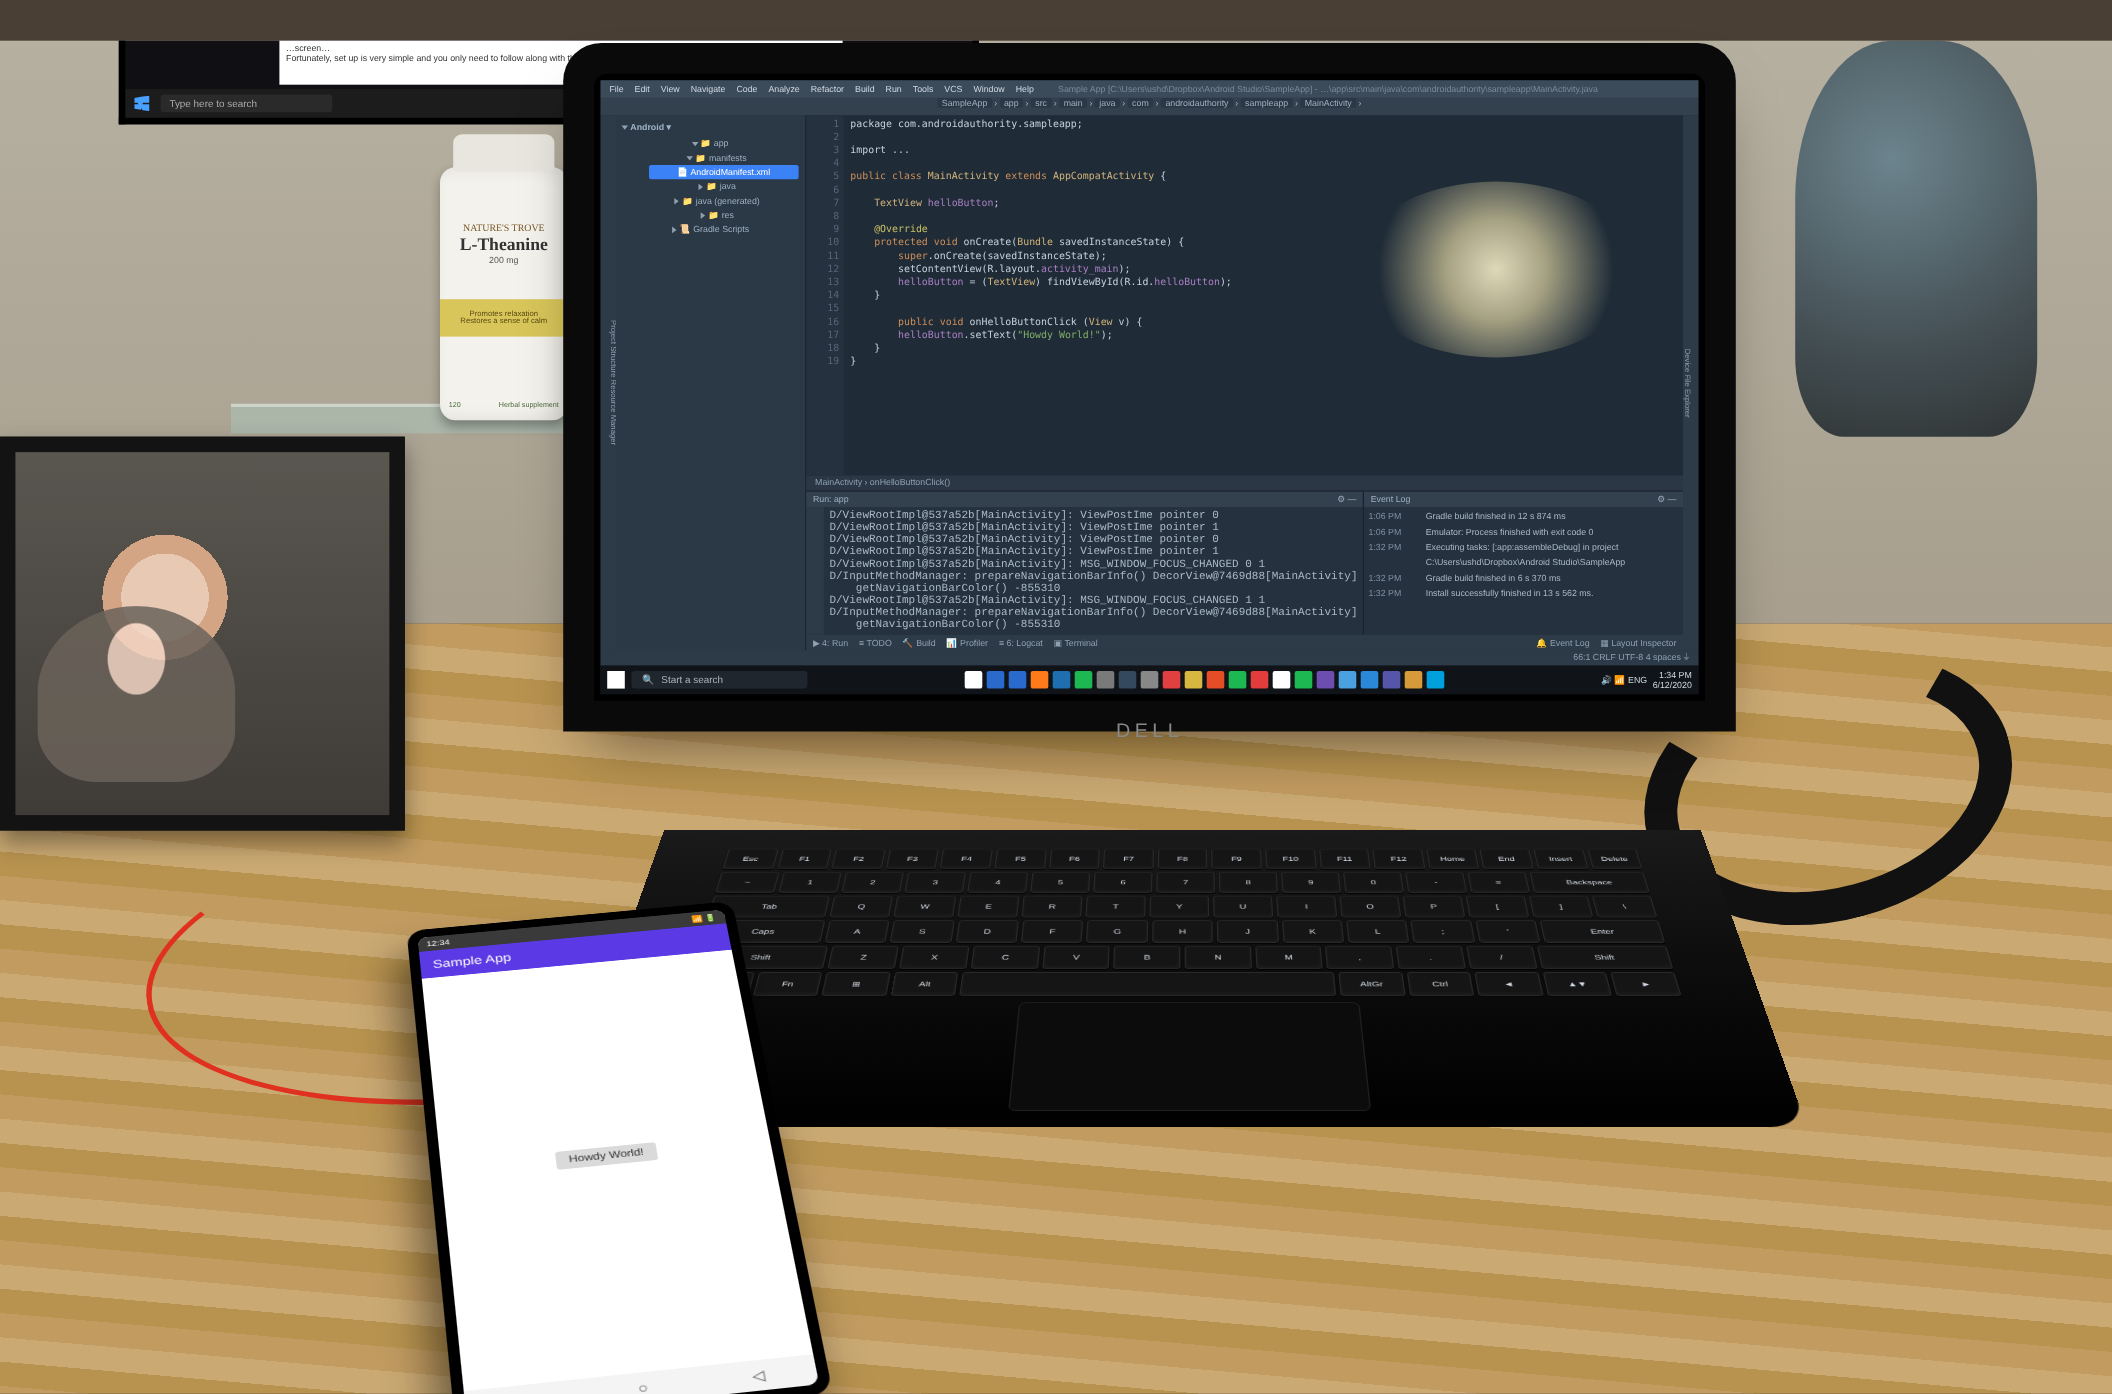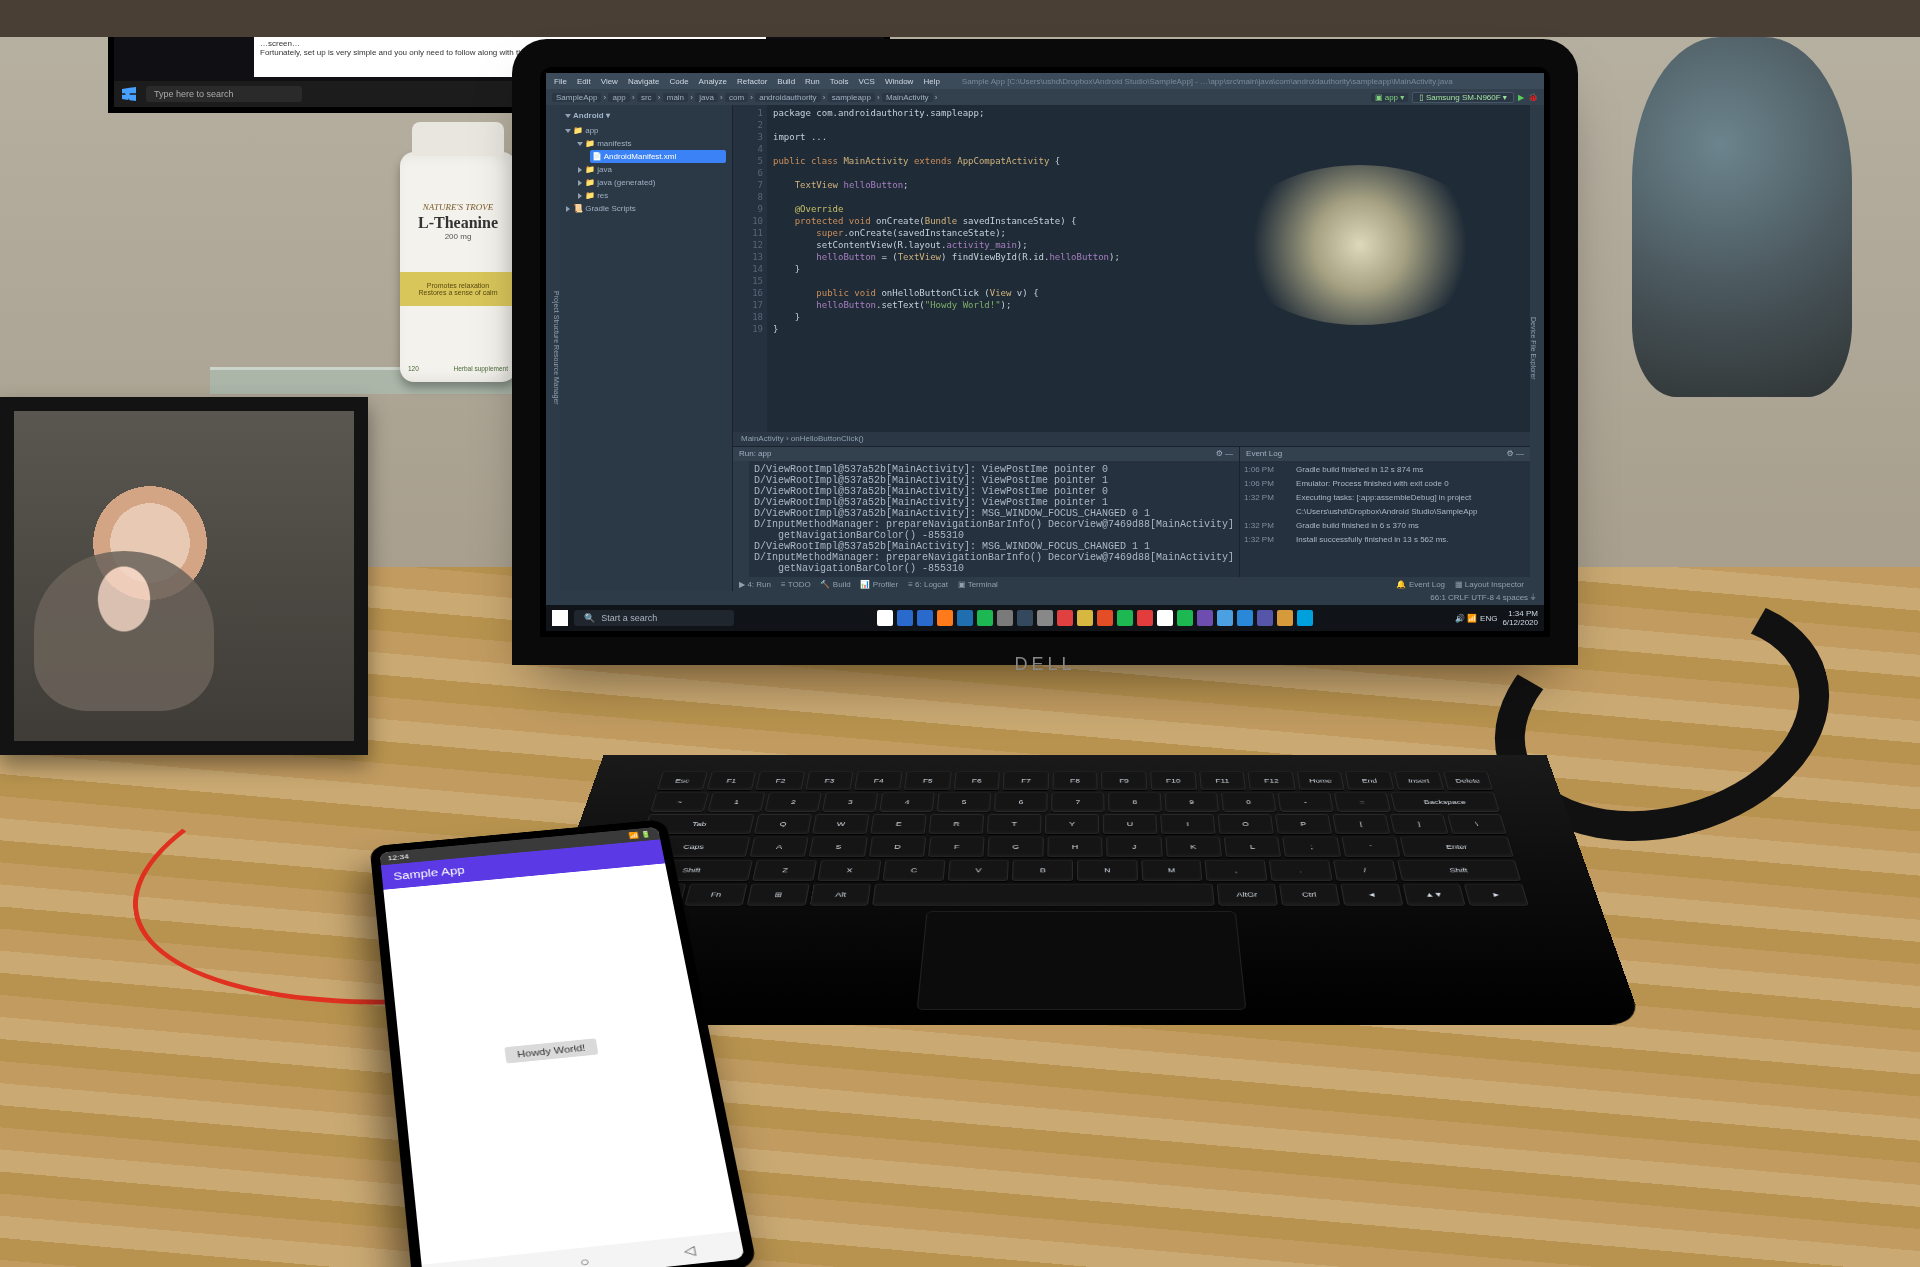--- a/index.html
+++ b/index.html
@@ -18,30 +18,30 @@
   .monitor2 .taskbar .search{background:#2a2a2a;border-radius:3px;color:#aaa;font-size:9px;padding:3px 8px;width:140px;}
   .monitor2 .winlogo{width:14px;height:14px;background:linear-gradient(#48a0ff,#48a0ff);clip-path:polygon(0 15%,45% 8%,45% 45%,0 45%,0 55%,45% 55%,45% 92%,0 85%,0 15%,55% 5%,100% 0,100% 45%,55% 45%,55% 55%,100% 55%,100% 100%,55% 95%);}
   .monitor2 .tray{margin-left:auto;color:#aaa;font-size:8px;}
 
   
   .laptop{position:absolute;left:540px;top:30px;width:1010px;height:570px;background:#000;border-radius:12px 12px 0 0;box-shadow:0 0 0 28px #0a0a0a,0 30px 60px rgba(0,0,0,.6);}
   .screen{position:absolute;left:6px;top:6px;right:6px;bottom:6px;background:#1e2a36;display:flex;flex-direction:column;font-size:9px;color:#b8c4d0;}
 
   
   .menubar{height:16px;background:#3c4b5a;display:flex;align-items:center;gap:10px;padding:0 8px;font-size:8px;color:#cfd8e2;}
-  .toolbar{height:16px;background:#33414f;display:flex;align-items:center;gap:4px;padding:0 6px;font-size:8px;color:#9fb0c0;}
+  .toolbar{height:16px;background:#33414f;display:flex;align-items:center;gap:4px;padding:0 6px;font-size:8px;color:#9fb0c0;flex-direction:column;}
   .crumb{background:#2b3744;border-radius:2px;padding:0 4px;}
   .toolbar .spacer{flex:1;}
   .device-sel{background:#2b3744;border:1px solid #445668;border-radius:2px;padding:0 6px;color:#a0e0a0;}
 
   .ide-main{flex:1;display:flex;min-height:0;}
   .sidebar{width:14px;background:#2d3a47;writing-mode:vertical-rl;text-align:center;font-size:7px;color:#8fa0b0;padding:4px 0;}
   .project{width:160px;background:#2b3846;border-right:1px solid #1a232d;padding:4px 6px;font-size:8px;line-height:13px;}
   .project .hdr{color:#a0b4c8;font-weight:bold;margin-bottom:2px;}
-  .project .item{color:#9fb0c0;white-space:nowrap;}
+  .project .item{color:#9fb0c0;white-space:nowrap;text-align:center;}
   .project .sel{background:#3b82f6;color:#fff;padding:0 2px;border-radius:2px;}
   .tri{display:inline-block;width:0;height:0;border-left:4px solid #8fa0b0;border-top:3px solid transparent;border-bottom:3px solid transparent;margin-right:3px;vertical-align:middle;}
   .tri.open{transform:rotate(90deg);}
 
   .editor{flex:1;display:flex;flex-direction:column;min-width:0;}
   .tabs{height:16px;background:#2b3744;display:flex;font-size:8px;}
   .tab{padding:0 8px;line-height:16px;color:#9fb0c0;border-right:1px solid #1a232d;}
   .tab.active{background:#33414f;color:#d6e2ee;}
   .code{flex:1;display:flex;background:#1f2b37;font-family:Consolas,monospace;font-size:9px;position:relative;overflow:hidden;}
   .gutter{width:26px;background:#25313e;color:#556677;text-align:right;padding:2px 4px;line-height:12px;white-space:pre;}
@@ -82,21 +82,21 @@
 
   
   .frame{position:absolute;left:0;top:360px;width:340px;height:330px;background:#0a0a0a;border:14px solid #131313;box-shadow:0 10px 20px rgba(0,0,0,.4);}
   .photo{position:absolute;inset:0;background:radial-gradient(circle at 40% 40%,#e8c9b4 0 14%,#d4a585 14% 20%,transparent 20%),linear-gradient(#5a5650,#3f3c37);}
   .photo::after{content:"";position:absolute;left:20px;bottom:30px;width:180px;height:160px;background:radial-gradient(ellipse at 50% 30%,#f3d6c4 0 20%,transparent 21%),#6b635a;border-radius:50% 50% 30% 30%;opacity:.85;}
 
   
   .bottle{position:absolute;left:400px;top:115px;width:116px;height:230px;background:#f4f2ec;border-radius:14px;box-shadow:inset -8px 0 16px rgba(0,0,0,.1),0 6px 10px rgba(0,0,0,.3);}
   .bottle .cap{position:absolute;left:12px;top:-30px;width:92px;height:34px;background:#e8e6de;border-radius:8px 8px 4px 4px;}
   .bottle .label{position:absolute;left:8px;top:50px;right:8px;text-align:center;font-size:10px;color:#333;}
-  .bottle .brand{font-family:serif;font-style:italic;color:#7a5a2a;font-size:9px;}
+  .bottle .brand{font-family:serif;color:#7a5a2a;font-size:9px;}
   .bottle .name{font-family:serif;font-weight:bold;font-size:16px;margin-top:2px;}
   .bottle .dose{font-size:8px;color:#555;}
   .bottle .band{position:absolute;left:0;right:0;top:120px;height:34px;background:#d8c65a;font-size:7px;color:#5a4a10;display:flex;flex-direction:column;align-items:center;justify-content:center;}
   .bottle .foot{position:absolute;left:8px;right:8px;bottom:10px;font-size:6.5px;color:#4a6a3a;display:flex;justify-content:space-between;}
 
   
   .phone{position:absolute;left:390px;top:725px;width:320px;height:560px;background:#000;border-radius:18px;transform:perspective(2200px) rotateX(36deg) rotateZ(-7deg);box-shadow:-12px 30px 40px rgba(0,0,0,.5);}
   .phone-screen{position:absolute;inset:10px;background:#fff;border-radius:10px;display:flex;flex-direction:column;overflow:hidden;}
   .ph-status{height:18px;background:#3a3a3a;color:#fff;font-size:9px;display:flex;align-items:center;justify-content:space-between;padding:0 8px;}
   .ph-appbar{height:34px;background:#5b39e4;color:#fff;font-size:14px;font-weight:500;display:flex;align-items:center;padding:0 12px;}

